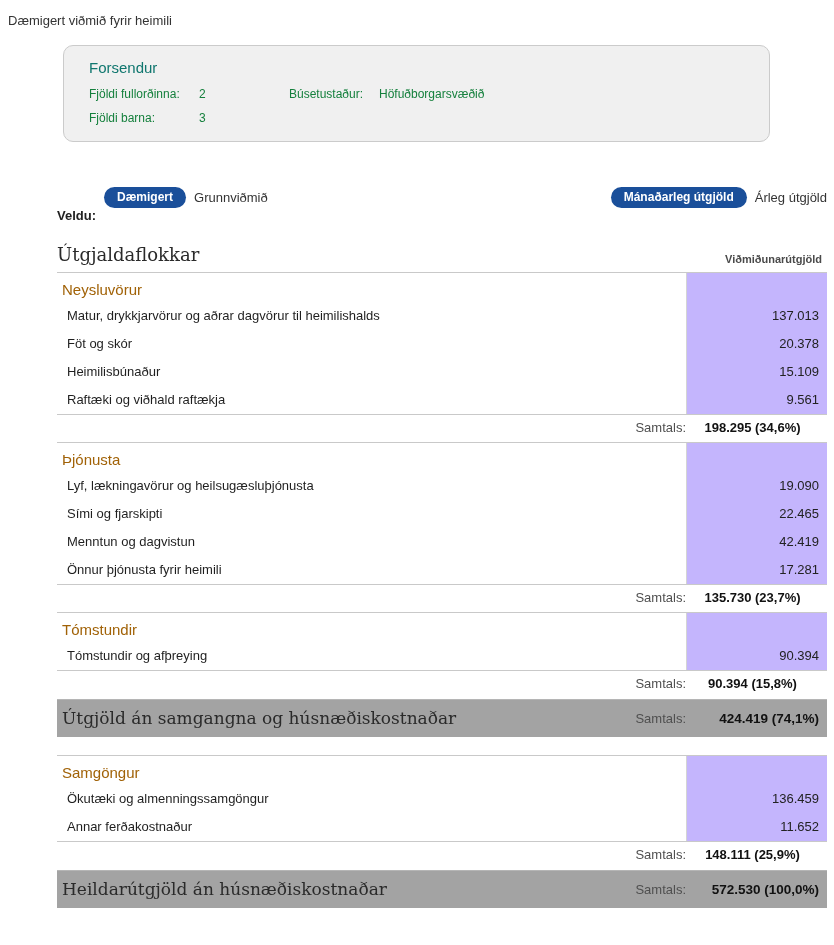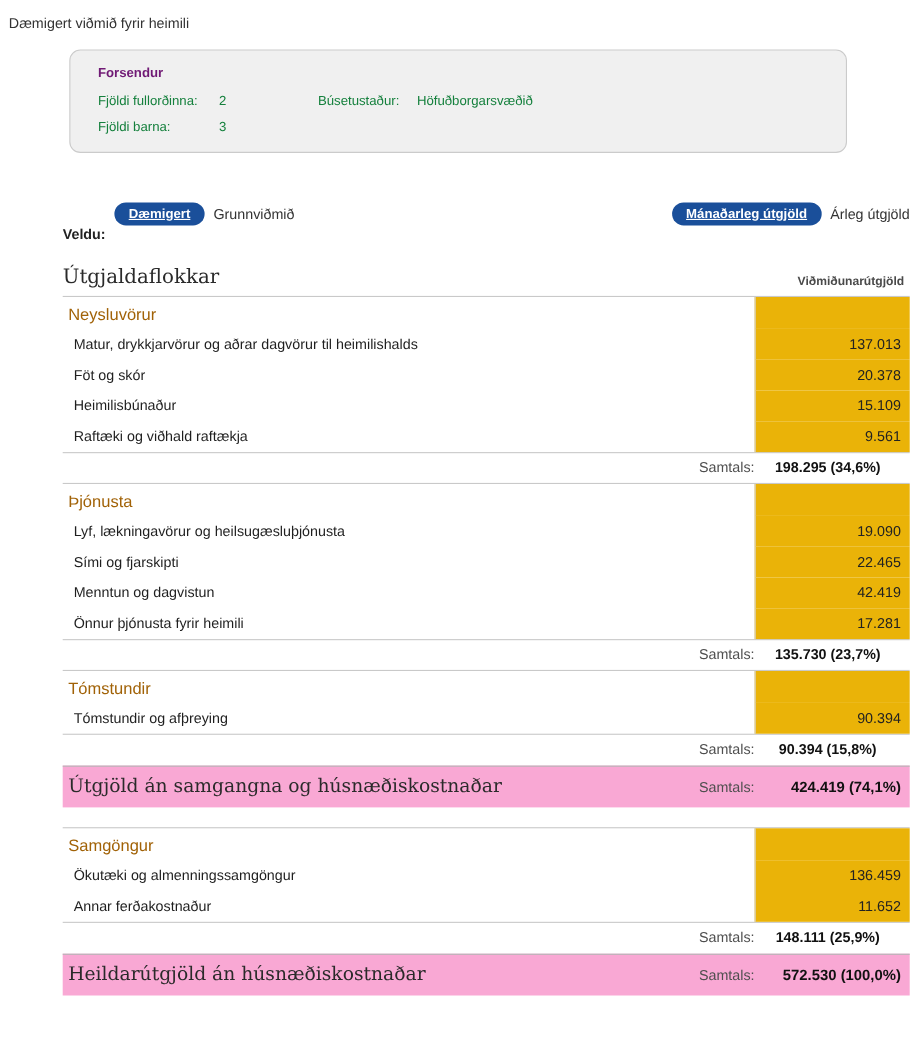--- a/index.html
+++ b/index.html
@@ -25,21 +25,21 @@
 
   
   .assumptions {
     margin: 17px 0 0 63px;
     width: 707px;
     background: #f0f0f0;
     border: 1px solid #cbcbcb;
     border-radius: 10px;
     padding: 13px 20px 16px 25px;
   }
-  .assumptions-heading { font-size: 12px; color: #701a75; font-weight: bold; }
+  .assumptions-heading { font-size: 15px; color: #0f766e; }
   .as-grid {
     display: grid;
     grid-template-columns: 110px 90px 90px auto;
     row-gap: 10px;
     margin-top: 11px;
     font-size: 12px;
     color: #15803d;
   }
 
   
@@ -57,21 +57,20 @@
   .pill {
     display: inline-block;
     background: #1a4f9a;
     color: #fff;
     font-size: 12px;
     font-weight: bold;
     padding: 3px 13px 4px 13px;
     border-radius: 11px;
     margin: 0 8px;
     cursor: pointer;
-    text-decoration: underline;
   }
   .spacer { flex: 1; }
   .toggle-option { cursor: pointer; }
 
   
   .table-header {
     margin-top: 21px;
     display: flex;
     align-items: flex-end;
     padding-bottom: 7px;
@@ -88,21 +87,21 @@
     color: #4a4a4a;
     padding-right: 5px;
   }
 
   
   .block { border-top: 1px solid #c9c9c9; }
   .row { display: flex; align-items: stretch; }
   .cell-main { flex: 1; }
   .cell-value {
     width: 141px;
-    background: #eab308;
+    background: #c4b5fd;
     border-left: 1px solid #d4d4d4;
     text-align: right;
     font-size: 13px;
     color: #222;
   }
   .group-heading-row .cell-main { padding: 8px 0 3px 5px; }
   .group-heading {
     font-size: 15px;
     color: #a16207;
     cursor: pointer;
@@ -127,21 +126,21 @@
     text-align: center;
     padding-right: 8px;
     font-size: 13px;
     font-weight: bold;
     color: #111;
   }
 
   
   .band {
     margin-top: 1px;
-    background: #f9a8d4;
+    background: #a3a3a3;
     border-top: 1px solid #b5b5b5;
     display: flex;
     align-items: center;
     padding: 8px 0 9px 0;
   }
   .band-heading {
     flex: 1;
     font-family: "DejaVu Serif", serif;
     font-size: 17px;
     color: #2a2a2a;

